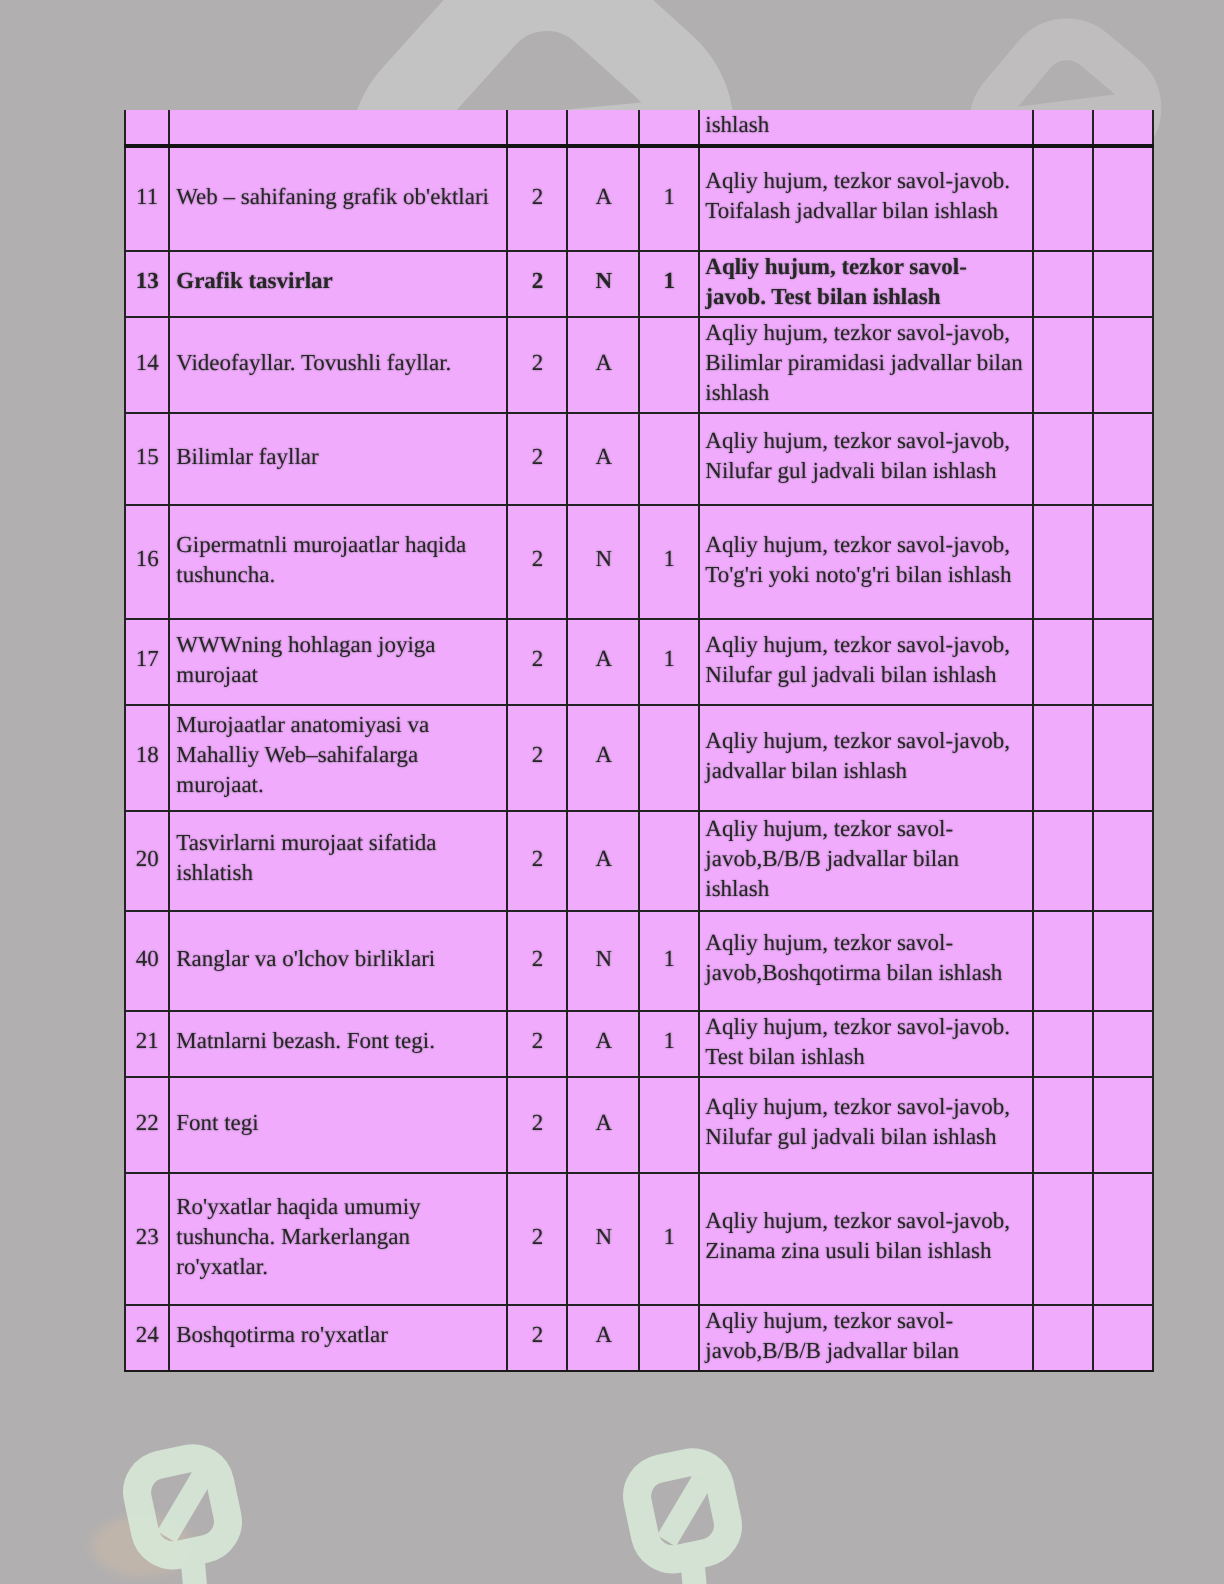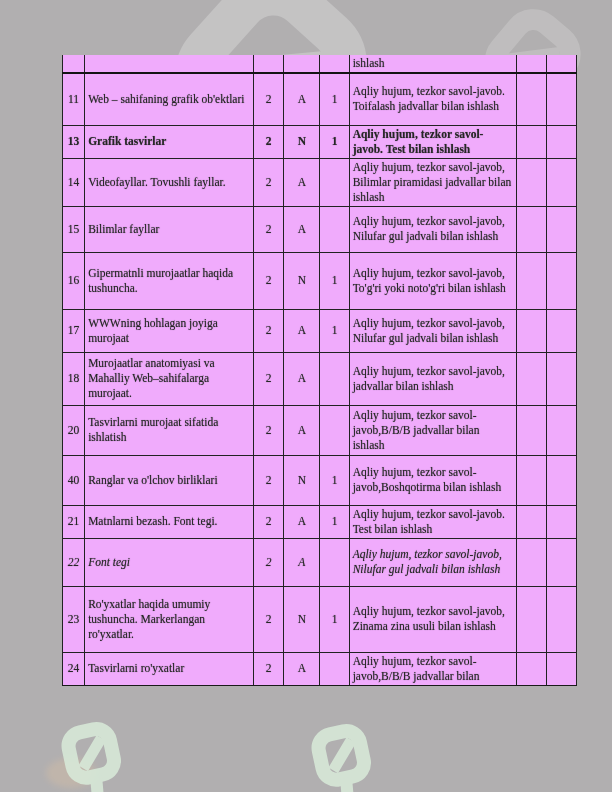--- a/index.html
+++ b/index.html
@@ -193,21 +193,21 @@
         <tr style="height: 31px; margin-top: 21px;">
           <td class="c-num">21</td>
           <td class="c-topic">Matnlarni bezash. Font tegi.</td>
           <td class="c-hours">2</td>
           <td class="c-type">A</td>
           <td class="c-count">1</td>
           <td class="c-method">Aqliy hujum, tezkor savol-javob. Test bilan ishlash</td>
           <td class="c-e1"></td>
           <td class="c-e2"></td>
         </tr>
-        <tr style="height: 48px; font-style: italic;">
+        <tr style="height: 48px;">
           <td class="c-num">22</td>
           <td class="c-topic">Font tegi</td>
           <td class="c-hours">2</td>
           <td class="c-type">A</td>
           <td class="c-count"></td>
           <td class="c-method">Aqliy hujum, tezkor savol-javob, Nilufar gul jadvali bilan ishlash</td>
           <td class="c-e1"></td>
           <td class="c-e2"></td>
         </tr>
         <tr style="height: 66px;">
@@ -215,21 +215,21 @@
           <td class="c-topic">Ro'yxatlar haqida umumiy tushuncha. Markerlangan ro'yxatlar.</td>
           <td class="c-hours">2</td>
           <td class="c-type">N</td>
           <td class="c-count">1</td>
           <td class="c-method">Aqliy hujum, tezkor savol-javob, Zinama zina usuli bilan ishlash</td>
           <td class="c-e1"></td>
           <td class="c-e2"></td>
         </tr>
         <tr style="height: 31px; margin-left: 24px;">
           <td class="c-num">24</td>
-          <td class="c-topic">Tasvirlarni ro'yxatlar</td>
+          <td class="c-topic">Boshqotirma ro'yxatlar</td>
           <td class="c-hours">2</td>
           <td class="c-type">A</td>
           <td class="c-count"></td>
           <td class="c-method">Aqliy hujum, tezkor savol-javob,B/B/B jadvallar bilan</td>
           <td class="c-e1"></td>
           <td class="c-e2"></td>
         </tr>
       </tbody>
   </table>
 </div>

